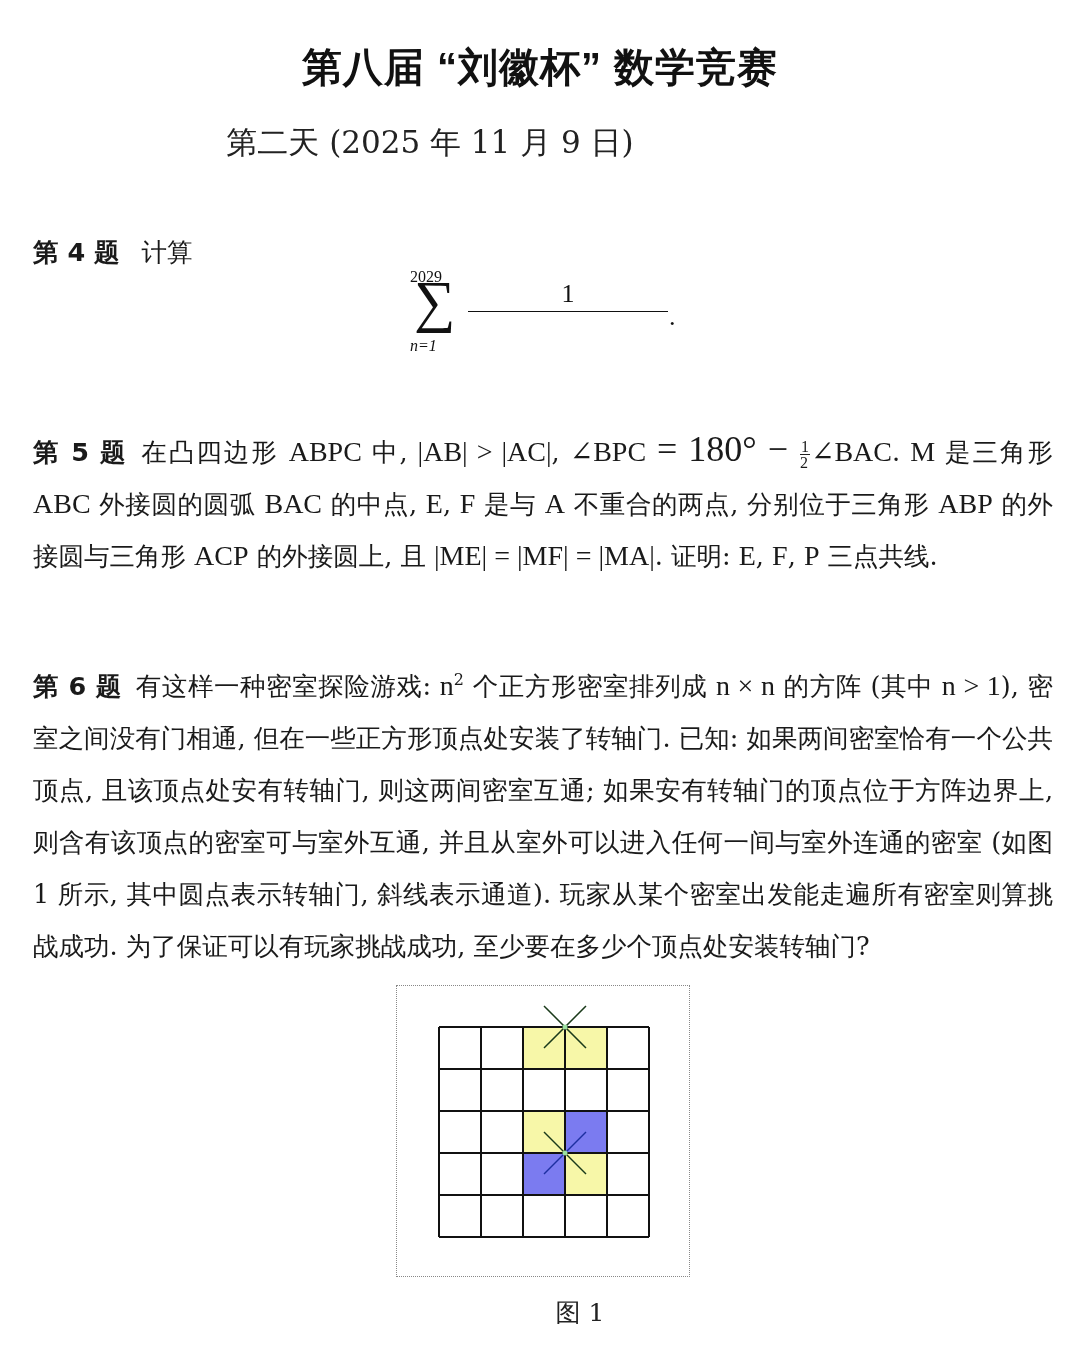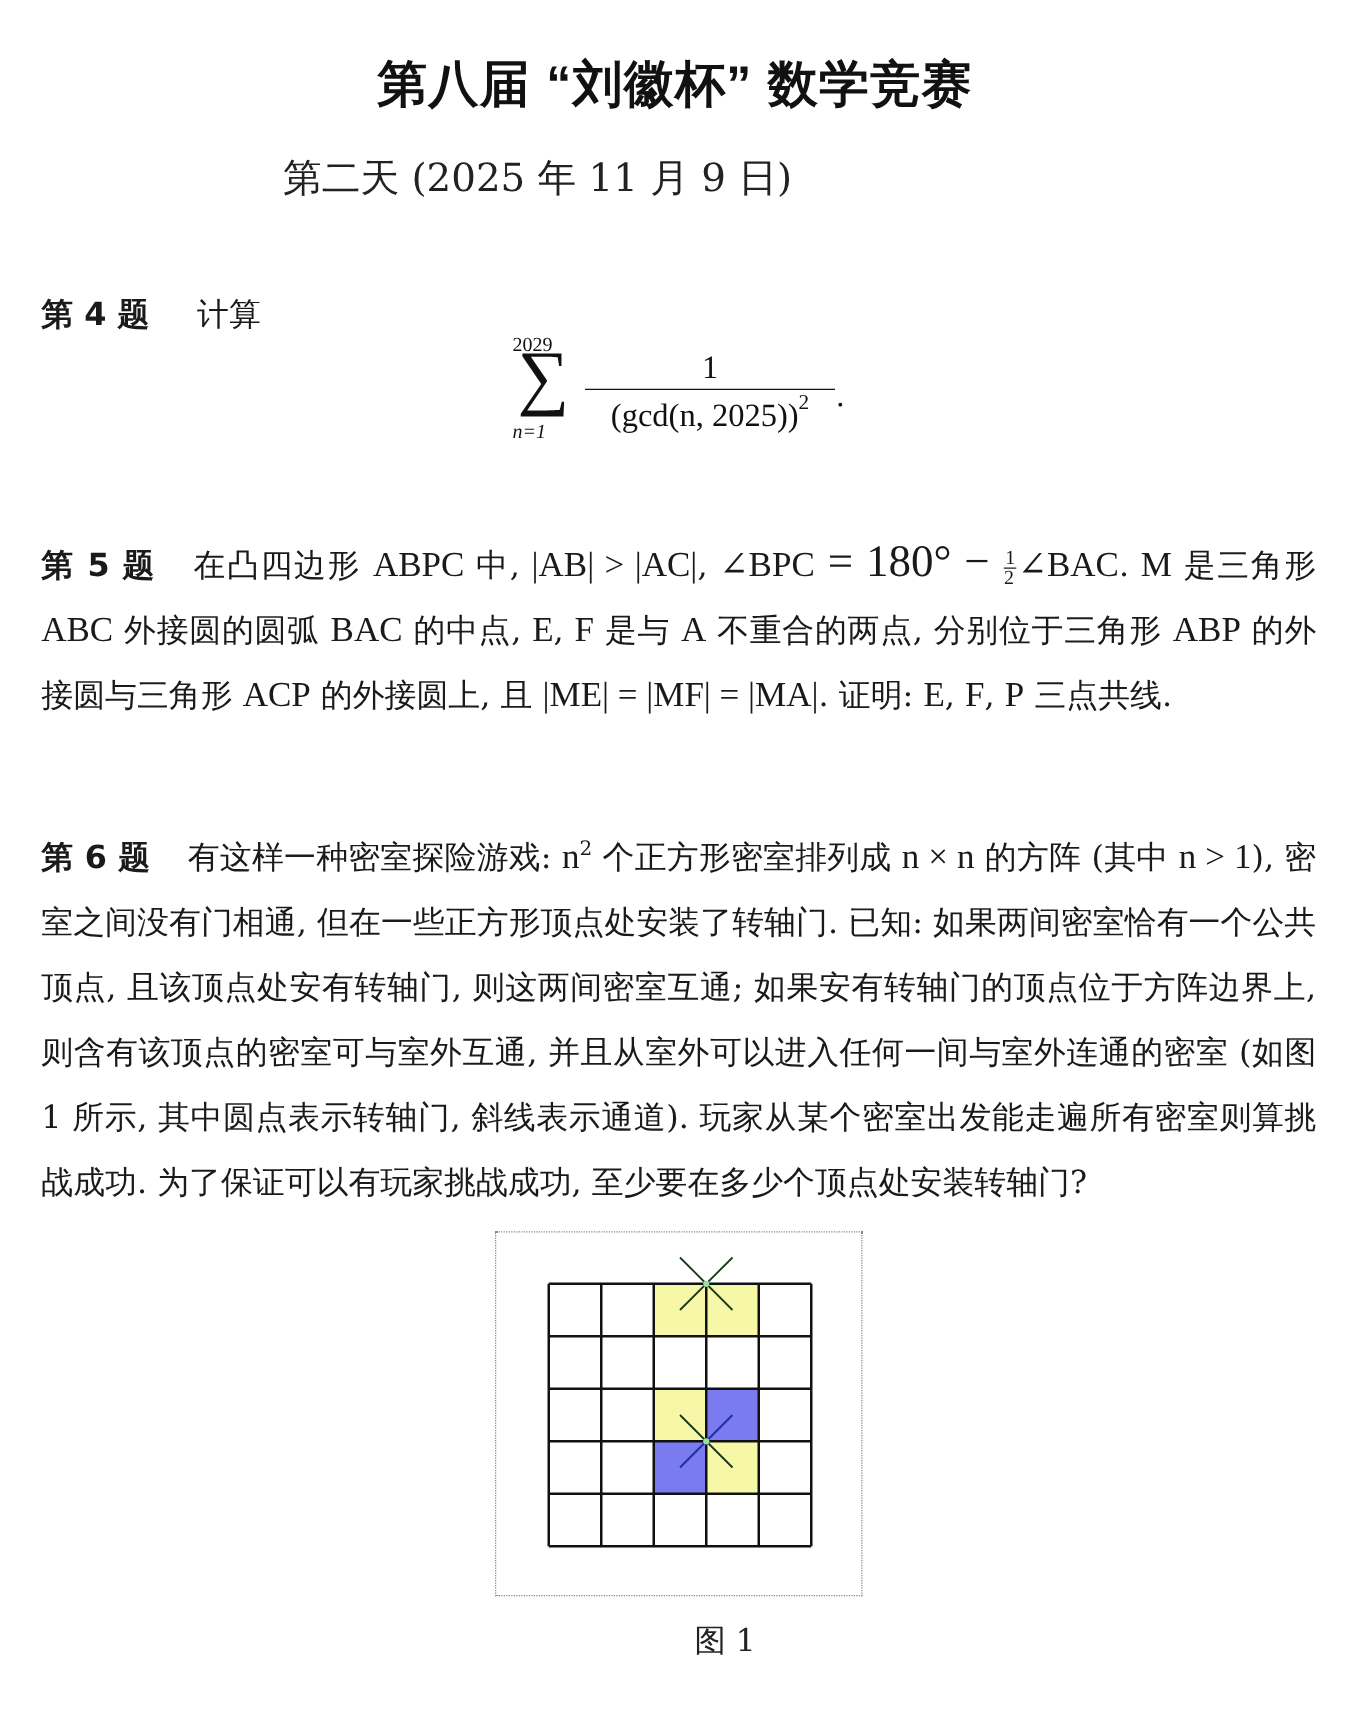--- a/index.html
+++ b/index.html
@@ -17,21 +17,21 @@
     position: absolute; left: 0; width: 860px; top: 122px; text-align: center;
     font-size: 31px; color: #222;
   }
   .para {
     position: absolute; left: 33px; width: 1020px;
     font-size: 25.5px; line-height: 52px; color: #1a1a1a;
     text-align: justify; text-align-last: left;
   }
   .qlabel {
     font-family: "DejaVu Sans", "Liberation Sans", sans-serif;
-    font-weight: bold; margin-right: 30px;
+    font-weight: bold; margin-right: 14px;
   }
   .m { font-family: "Liberation Serif", "DejaVu Serif", serif; font-size: 28px; }
   .mr { font-family: Liberation Serif, serif; font-size: 36px; }
   .frac-inline {
     display: inline-block; vertical-align: middle; text-align: center;
     font-family: "Liberation Serif", serif; font-size: 16px; line-height: 15px; margin: 0 1px;
   }
   .frac-inline .num { display: block; border-bottom: 1px solid #222; padding: 0 1px; }
   .frac-inline .den { display: block; }
   sup { font-size: 16px; vertical-align: 10px; line-height: 0; }
@@ -72,21 +72,20 @@
   <span class="qlabel">第 4 题</span>
   <span>计算</span>
 </div>
 <div class="formula">
   <div class="sigma-top">2029</div>
   <div class="sigma">∑</div>
   <div class="sigma-bot">n=1</div>
   <div class="frac-main">
     <div class="num">1</div>
     <div class="bar"></div>
-    <div class="den"><span>(gcd(n, 2025))</span><sup>2</sup></div>
   </div>
   <div class="period">.</div>
 </div>
 
 <div class="para" style="top:423px;">
   <span class="qlabel">第 5 题</span><span>在凸四边形 </span><span class="m">ABPC</span><span> 中, </span><span class="m">|AB| &gt; |AC|</span><span>, </span><span class="m">∠BPC</span><span class="mr"> = 180° − </span><span class="frac-inline"><span class="num">1</span><span class="den">2</span></span><span class="m">∠BAC</span><span>. </span><span class="m">M</span><span> 是三角形 </span><span class="m">ABC</span><span> 外接圆的圆弧 </span><span class="m">BAC</span><span> 的中点, </span><span class="m">E</span><span>, </span><span class="m">F</span><span> 是与 </span><span class="m">A</span><span> 不重合的两点, 分别位于三角形 </span><span class="m">ABP</span><span> 的外接圆与三角形 </span><span class="m">ACP</span><span> 的外接圆上, 且 </span><span class="m">|ME| = |MF| = |MA|</span><span>. 证明: </span><span class="m">E</span><span>, </span><span class="m">F</span><span>, </span><span class="m">P</span><span> 三点共线.</span>
 </div>
 
 <div class="para" style="top:660px;">
   <span class="qlabel">第 6 题</span><span>有这样一种密室探险游戏: </span><span class="m">n</span><sup>2</sup><span> 个正方形密室排列成 </span><span class="m">n × n</span><span> 的方阵 (其中 </span><span class="m">n &gt; 1</span><span>), 密室之间没有门相通, 但在一些正方形顶点处安装了转轴门. 已知: 如果两间密室恰有一个公共顶点, 且该顶点处安有转轴门, 则这两间密室互通; 如果安有转轴门的顶点位于方阵边界上, 则含有该顶点的密室可与室外互通, 并且从室外可以进入任何一间与室外连通的密室 (如图 1 所示, 其中圆点表示转轴门, 斜线表示通道). 玩家从某个密室出发能走遍所有密室则算挑战成功. 为了保证可以有玩家挑战成功, 至少要在多少个顶点处安装转轴门?</span>

